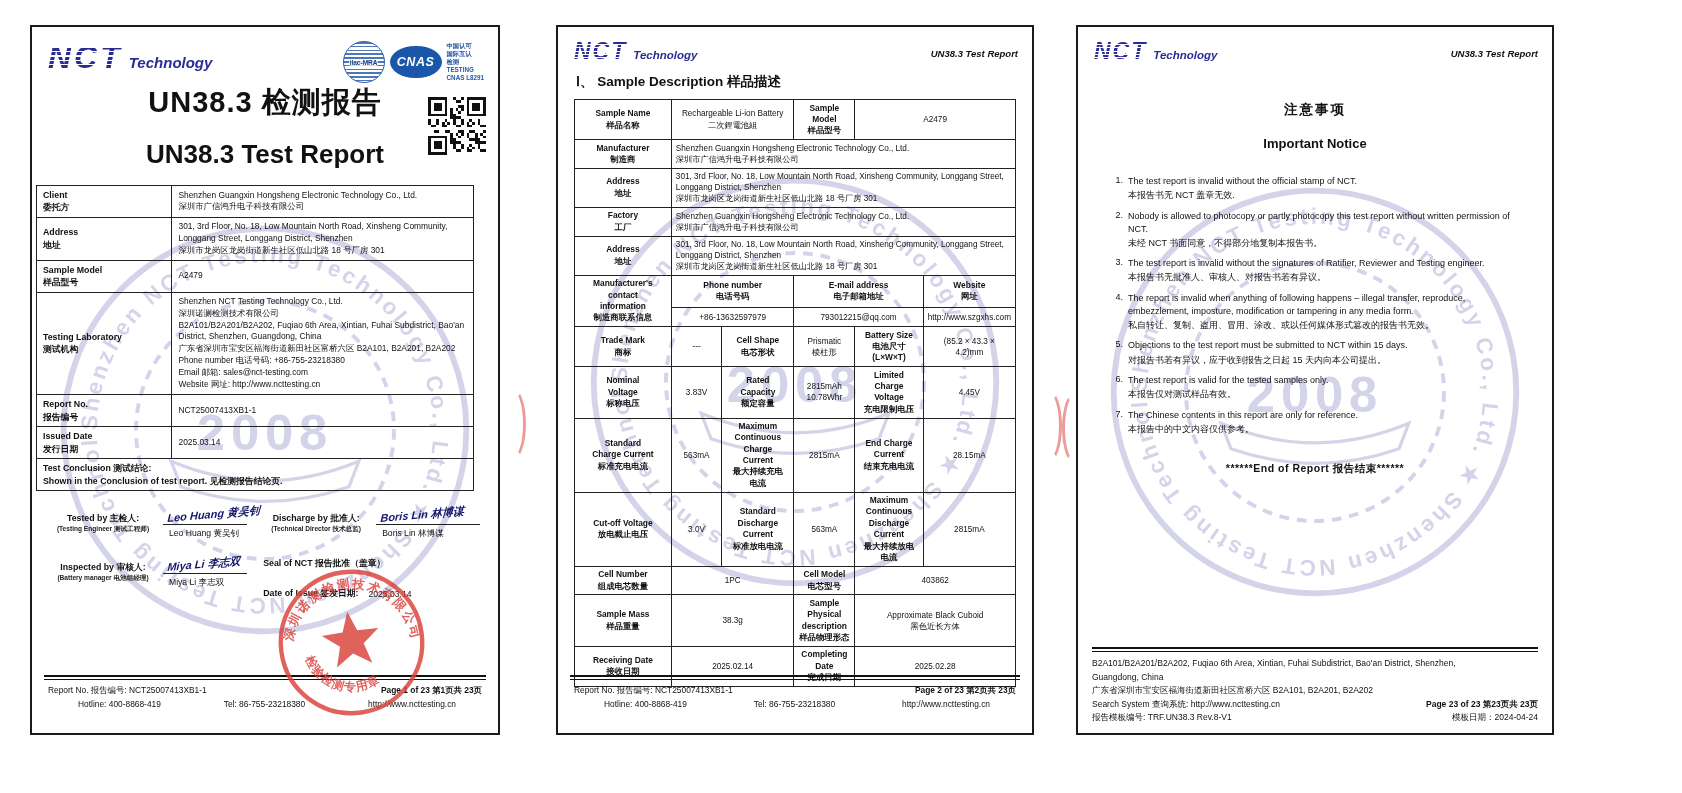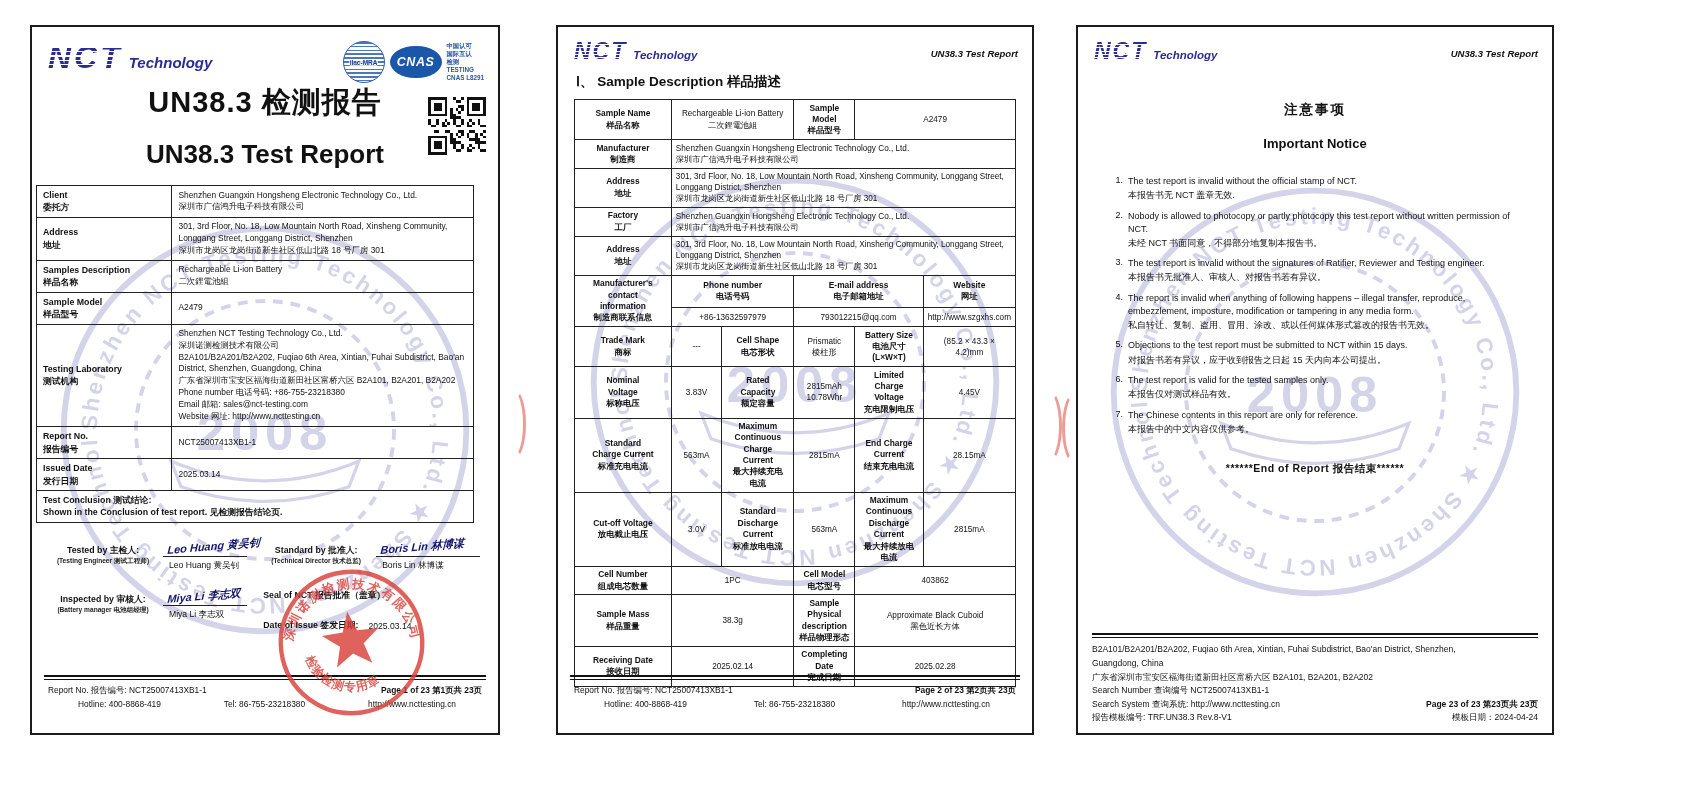--- a/index.html
+++ b/index.html
@@ -275,26 +275,20 @@
               <td class="pre">Shenzhen Guangxin Hongsheng Electronic Technology Co., Ltd.
 深圳市广信鸿升电子科技有限公司</td>
             </tr>
         <tr>
               <td class="lbl pre">Address
 地址</td>
               <td class="pre">301, 3rd Floor, No. 18, Low Mountain North Road, Xinsheng Community, Longgang Street, Longgang District, Shenzhen
 深圳市龙岗区龙岗街道新生社区低山北路 18 号厂房 301</td>
             </tr>
         <tr>
-              <td class="lbl pre">Samples Description
-样品名称</td>
-              <td class="pre">Rechargeable Li-ion Battery
-二次鋰電池組</td>
-            </tr>
-        <tr>
               <td class="lbl pre">Sample Model
 样品型号</td>
               <td class="pre">A2479</td>
             </tr>
         <tr>
               <td class="lbl pre">Testing Laboratory
 测试机构</td>
               <td class="pre">Shenzhen NCT Testing Technology Co., Ltd.
 深圳诺测检测技术有限公司
 B2A101/B2A201/B2A202, Fuqiao 6th Area, Xintian, Fuhai Subdistrict, Bao'an District, Shenzhen, Guangdong, China
@@ -330,21 +324,21 @@
           </div>
           <div class="sig-box">
             <div class="sig-hand-row">
                 <span class="sig-hand">Leo Huang 黄吴钊</span>
               </div>
             <div class="sig-print">Leo Huang  黄吴钊</div>
           </div>
         </div>
         <div class="sig-cell">
           <div class="sig-head">
-            <div class="sig-title">Standard by 批准人:</div>
+            <div class="sig-title">Discharge by 批准人:</div>
             <div class="sig-sub">(Technical Director 技术总监)</div>
           </div>
           <div class="sig-box">
             <div class="sig-hand-row">
                 <span class="sig-hand">Boris Lin 林博谋</span>
               </div>
             <div class="sig-print">Boris Lin 林博谋</div>
           </div>
         </div>
         <div class="sig-cell">
@@ -662,21 +656,20 @@
         </div>
       </div>
 
       <div class="endline">******End of Report 报告结束******</div>
 
       <div class="p3foot">
         <div class="frule"></div>
         <div class="pre">B2A101/B2A201/B2A202, Fuqiao 6th Area, Xintian, Fuhai Subdistrict, Bao'an District, Shenzhen,
 Guangdong, China</div>
         <div>广东省深圳市宝安区福海街道新田社区富桥六区 B2A101, B2A201, B2A202</div>
-        <div>Search Number 查询编号 NCT25007413XB1-1</div>
         <div class="p3row">
           <span>Search System 查询系统: http://www.ncttesting.cn</span>
           <b>Page 23 of 23 第23页共 23页</b>
         </div>
         <div class="p3row">
           <span>报告模板编号: TRF.UN38.3 Rev.8-V1</span>
           <span>模板日期：2024-04-24</span>
         </div>
       </div>
     </div>

